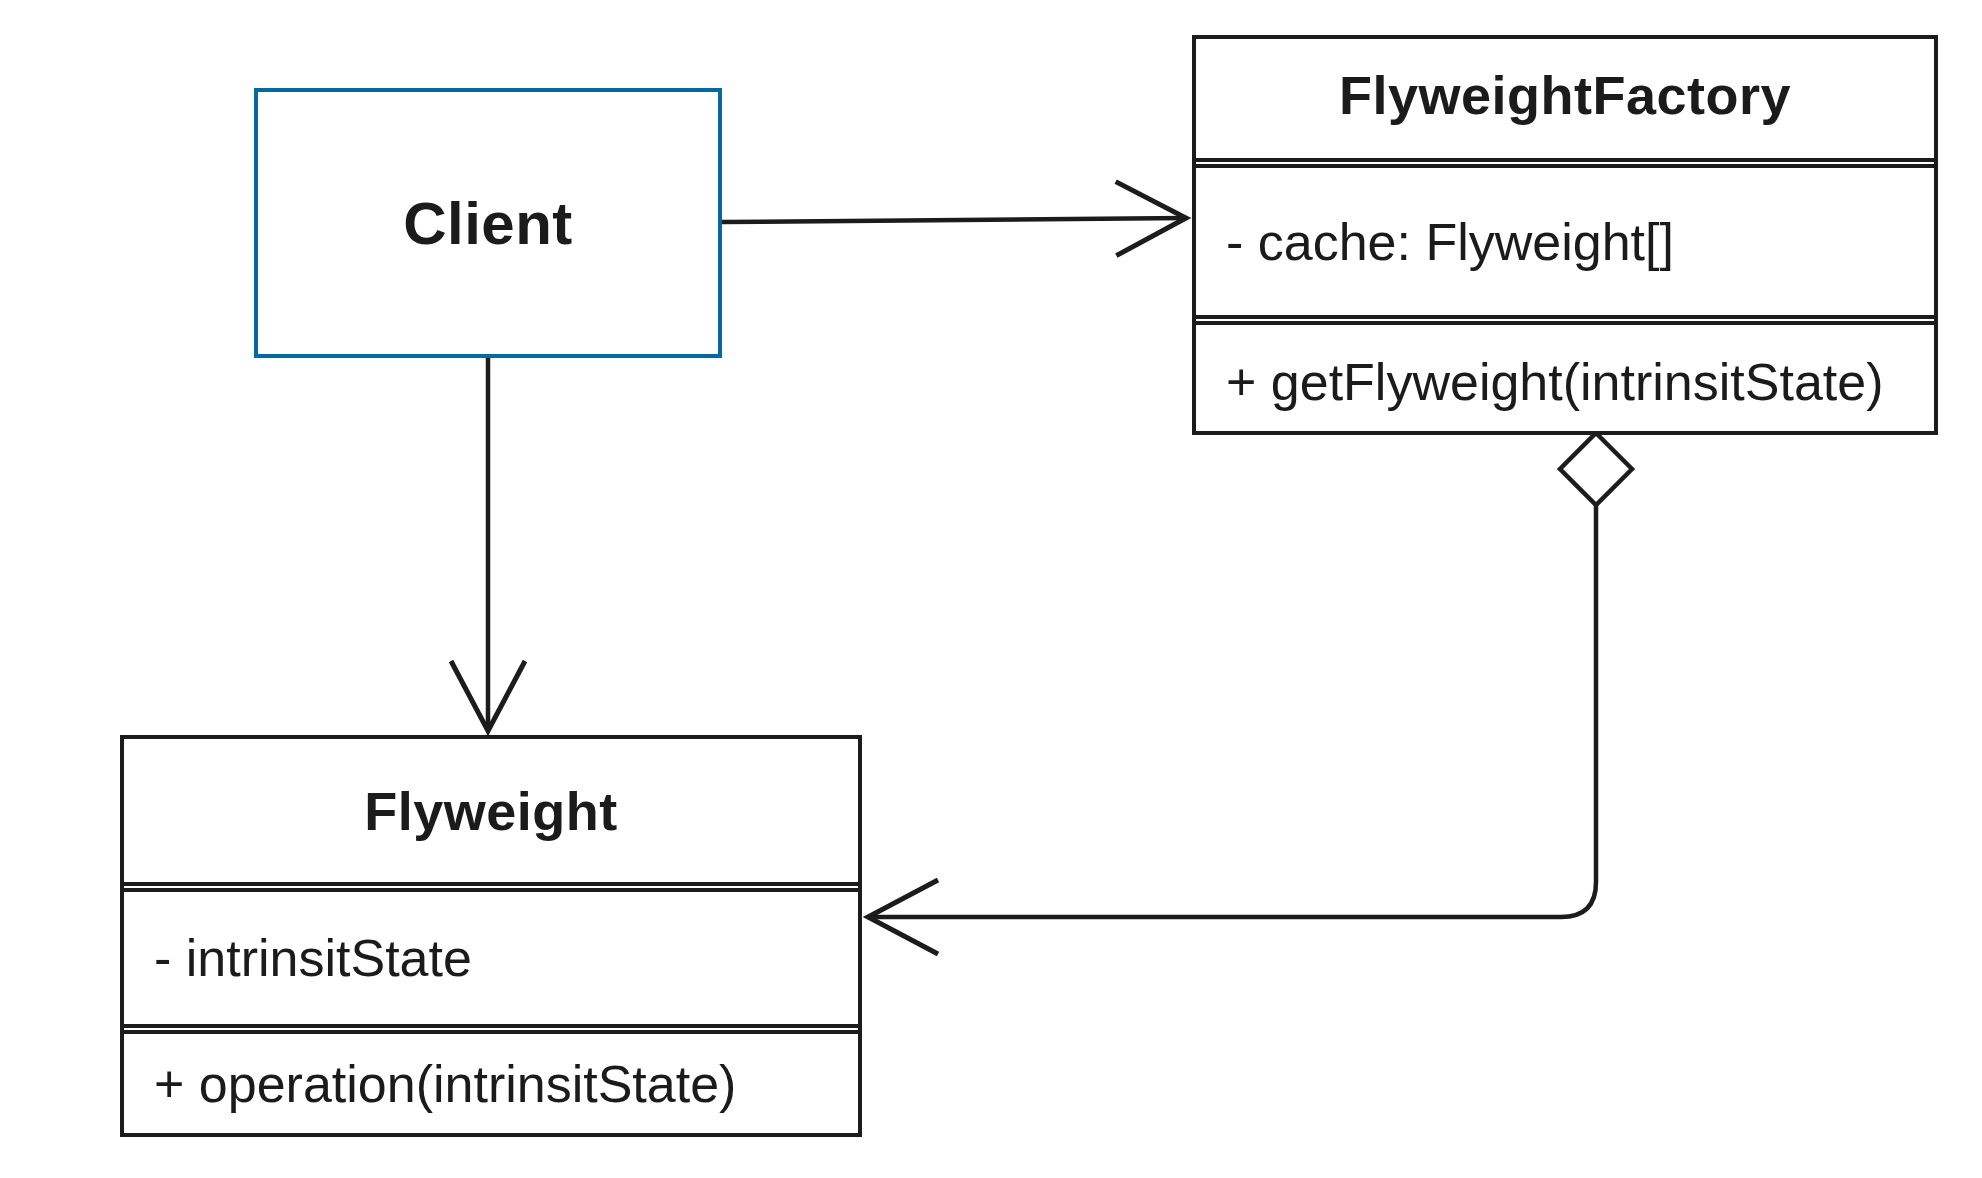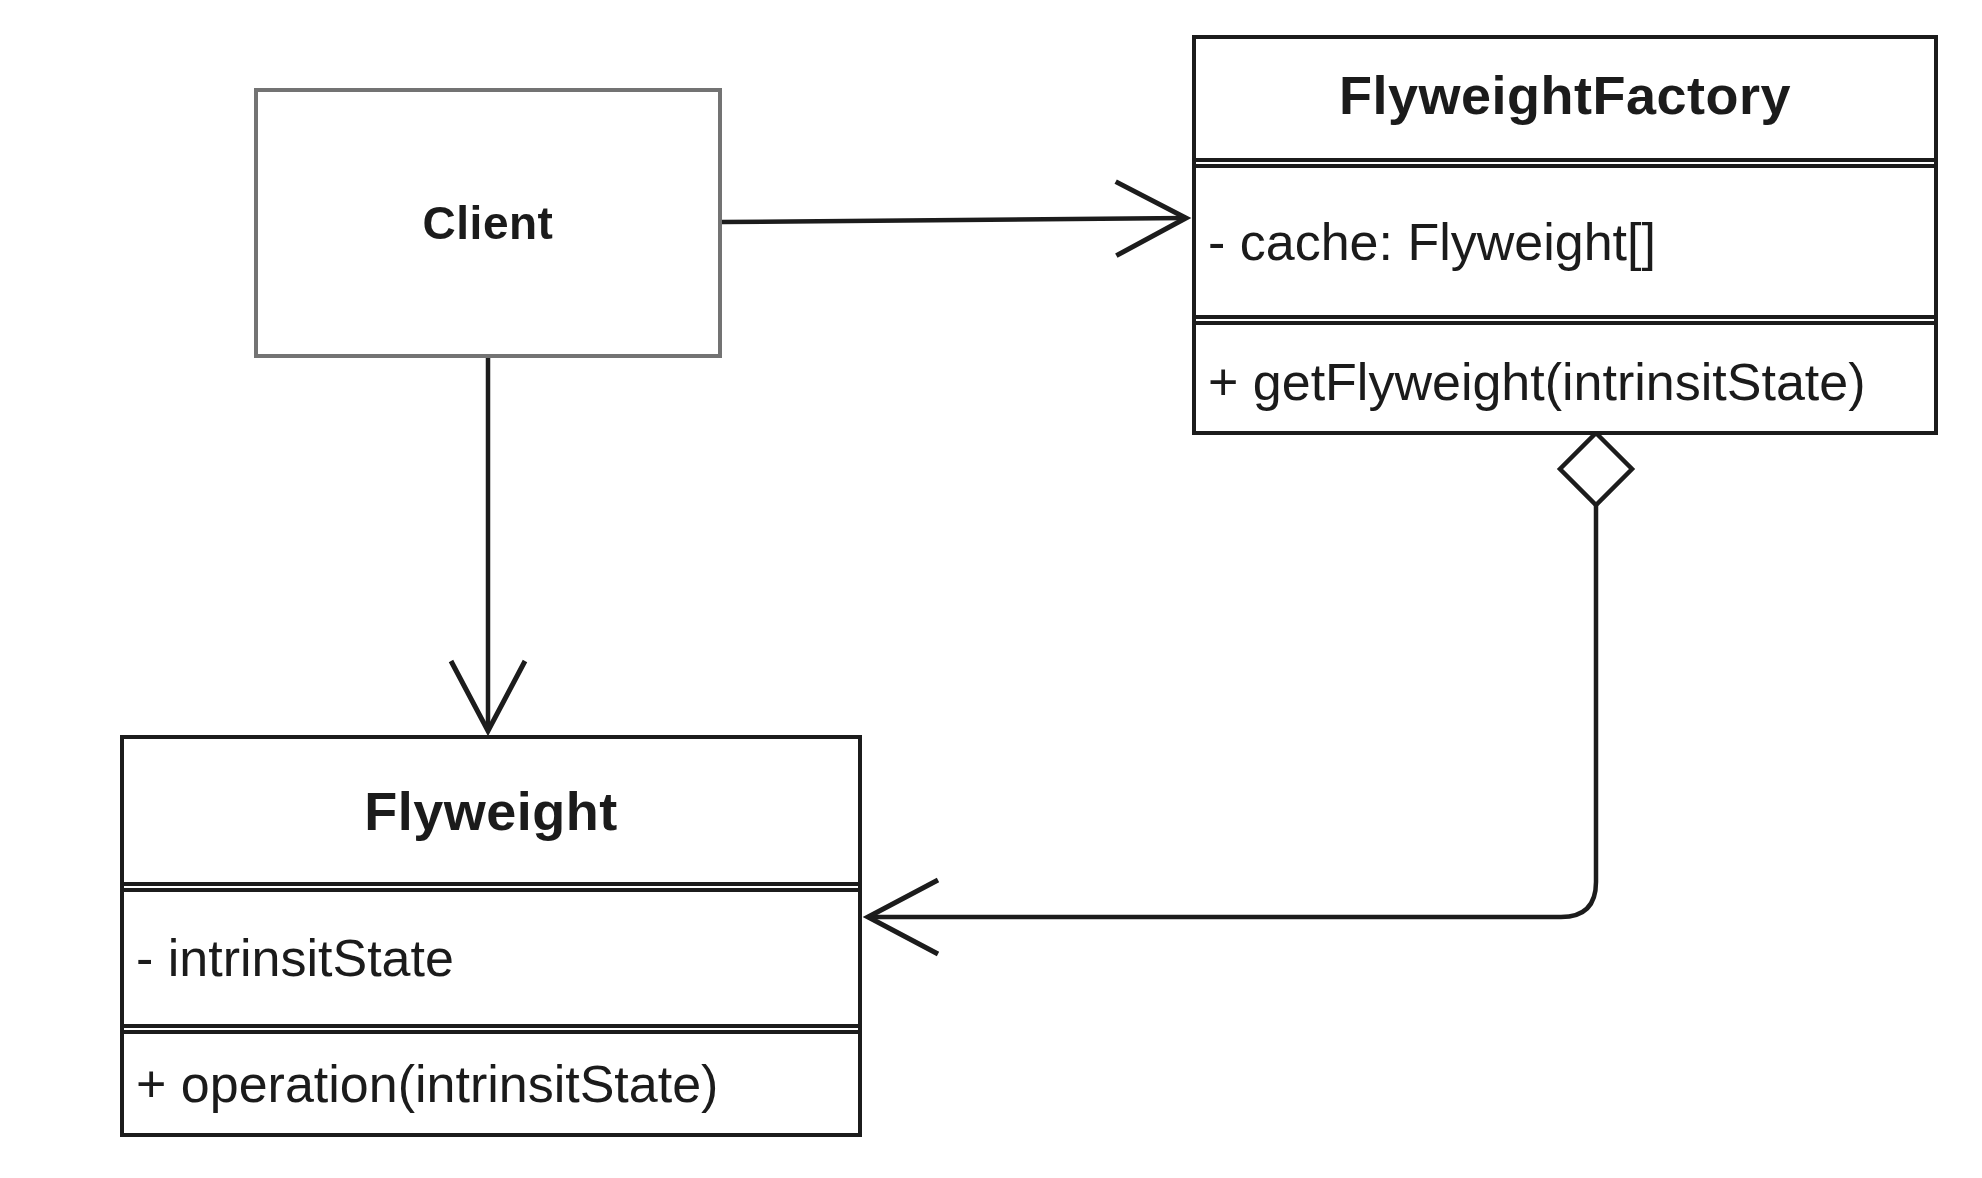--- a/index.html
+++ b/index.html
@@ -42,35 +42,35 @@
   }
   .uml-sep {
     height: 2px;
     background: #ffffff;
     border-top: 4px solid #1c1c1c;
     border-bottom: 4px solid #1c1c1c;
   }
   .uml-line {
     display: flex;
     align-items: center;
-    padding-left: 12px;
+    padding-left: 30px;
     font-size: 52px;
     white-space: nowrap;
   }
   
   .uml-simple {
     position: absolute;
     box-sizing: border-box;
     background: #ffffff;
-    border: 4px solid #737373;
+    border: 4px solid #0369a1;
     display: flex;
     align-items: center;
     justify-content: center;
     font-weight: bold;
-    font-size: 46px;
+    font-size: 60px;
     letter-spacing: 0.5px;
   }
 
   
   #class-client    { left: 254px;  top: 88px;  width: 468px; height: 270px; }
   #class-factory   { left: 1192px; top: 35px;  width: 746px; height: 400px; gap: 8px; }
   #class-flyweight { left: 120px;  top: 735px; width: 742px; height: 402px; }
 
   #class-factory .uml-title     { height: 111px; }
   #class-factory .attr-line     { height: 131px; }

